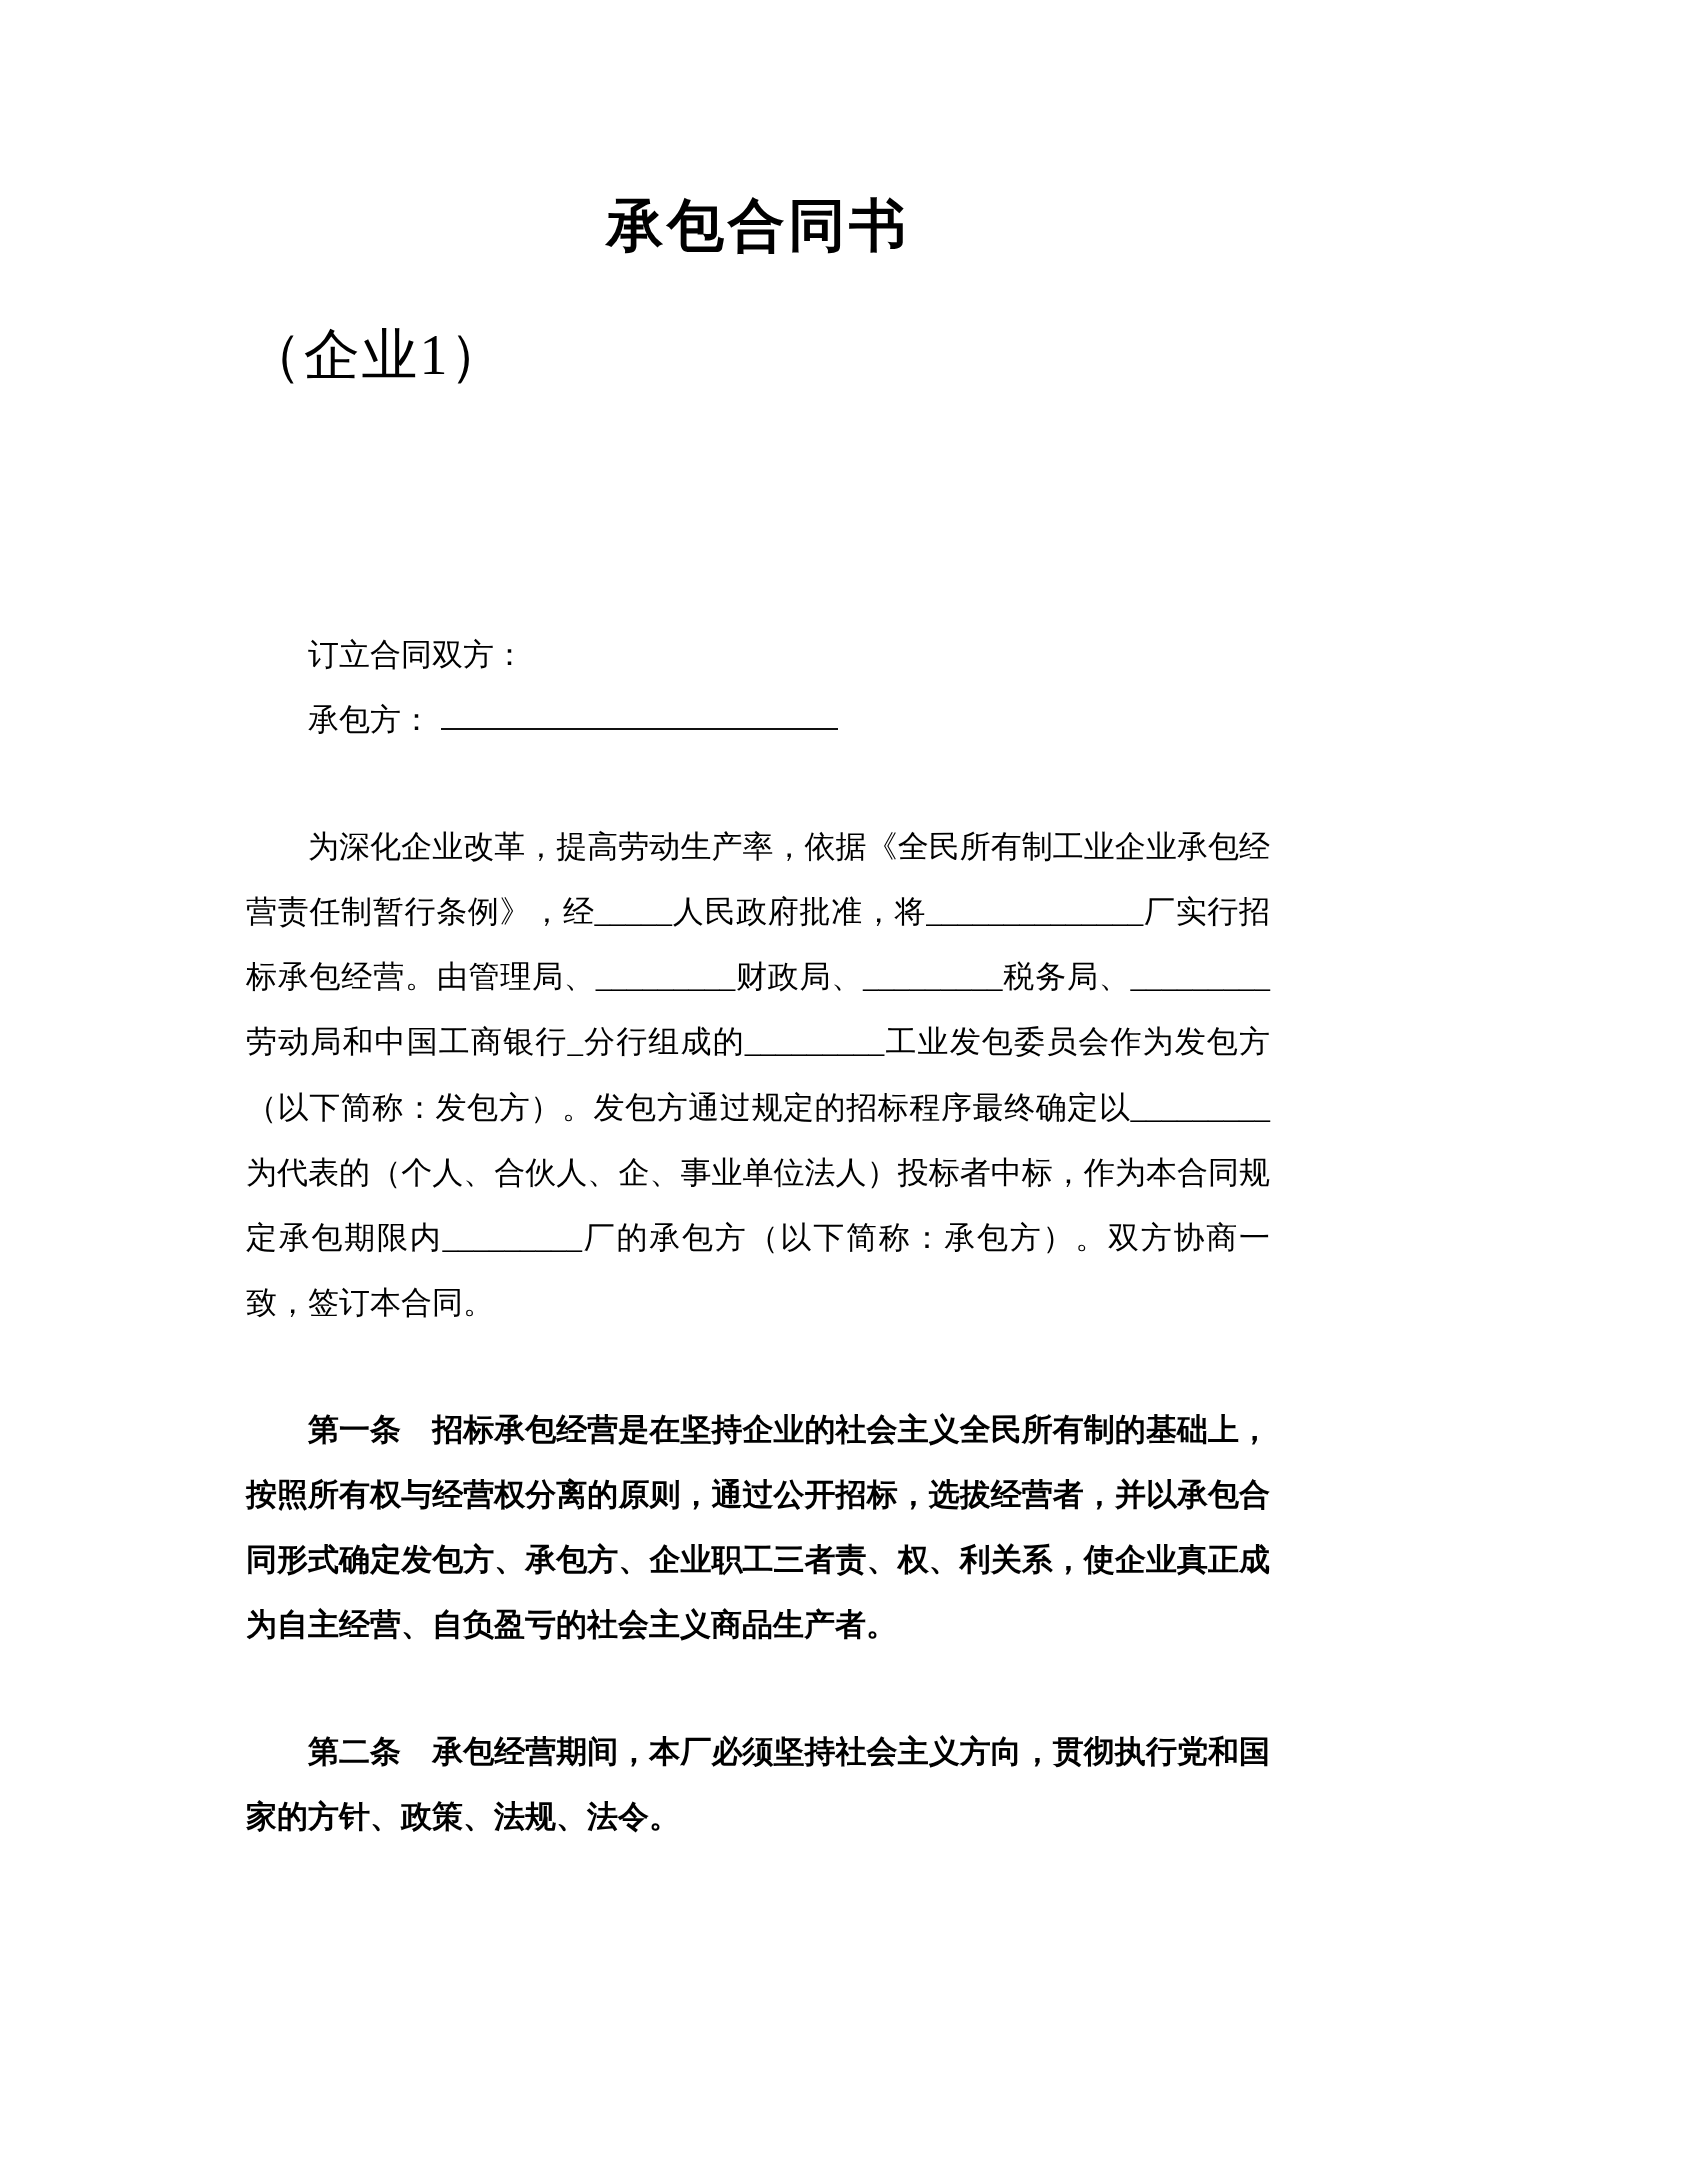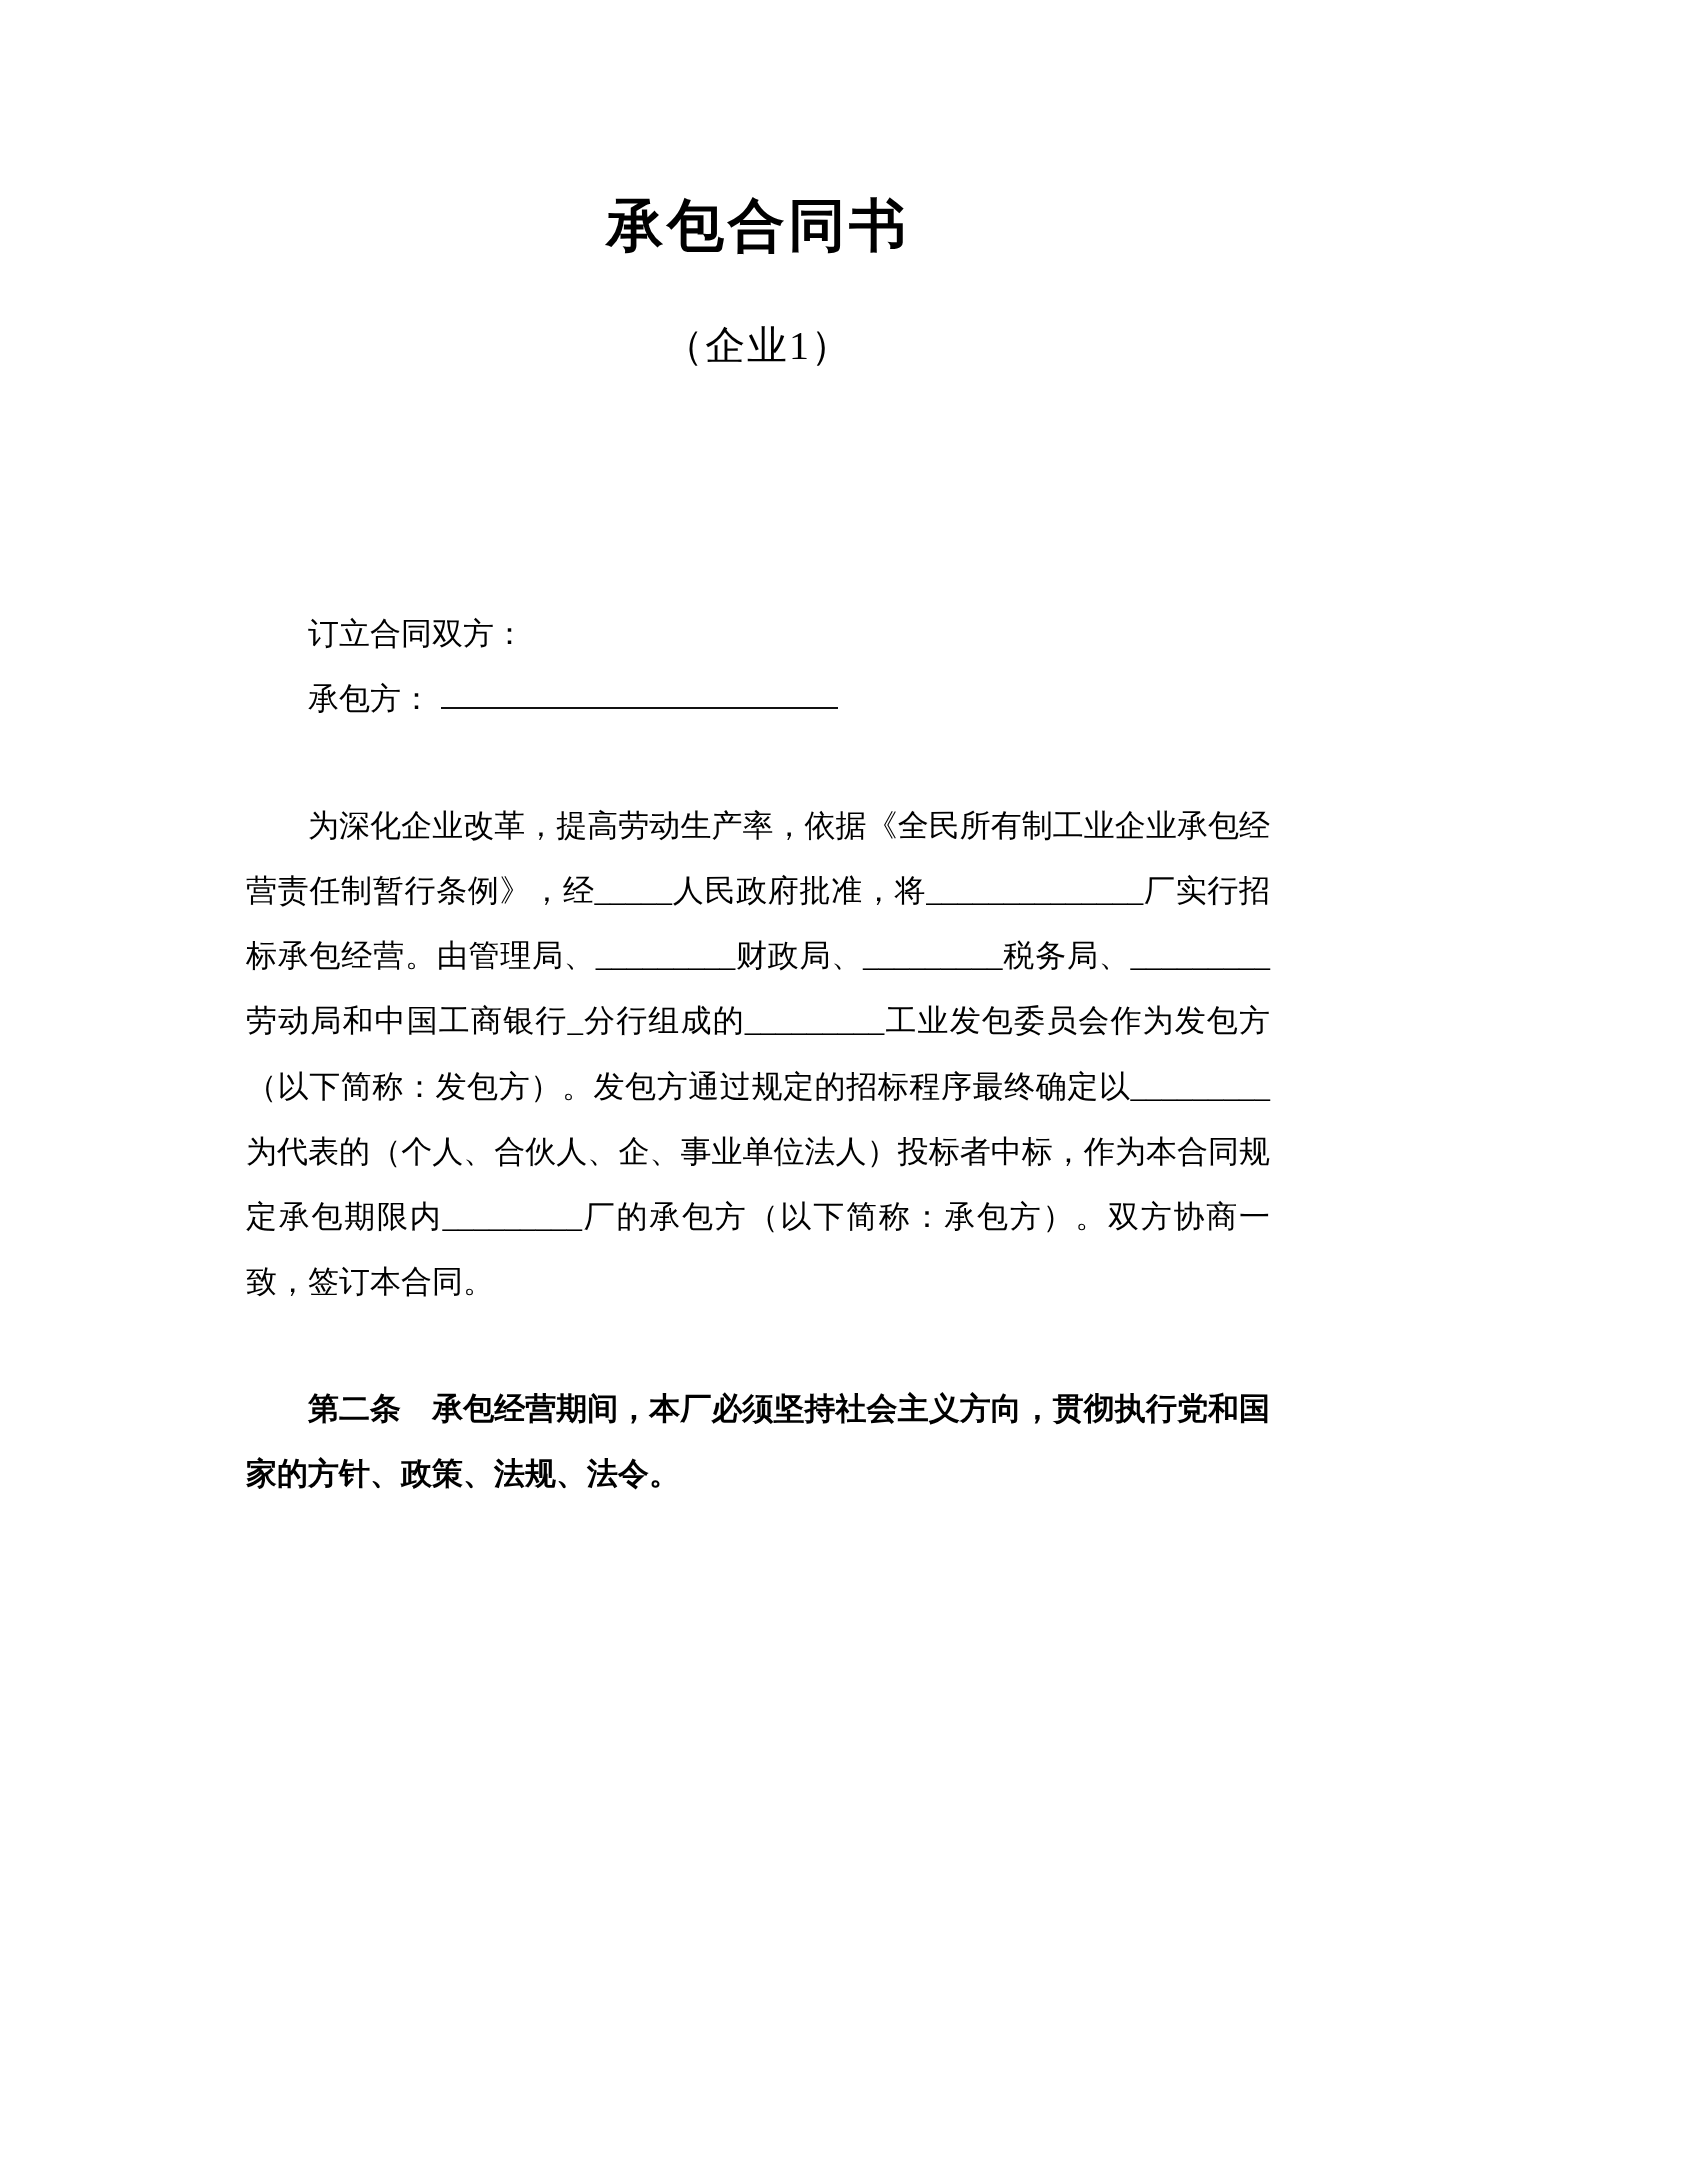--- a/index.html
+++ b/index.html
@@ -24,22 +24,22 @@
   .doc-title {
     margin: 0;
     text-align: center;
     font-family: "Liberation Sans", "DejaVu Sans", sans-serif;
     font-weight: 700;
     font-size: 57px;
     letter-spacing: 3.7px;
   }
   .doc-subtitle {
     margin-top: 53px;
-    text-align: center;
-    font-size: 40px;
+    text-align: left;
+    font-size: 56px;
     letter-spacing: 1.8px;
   }
   .parties-block {
     margin-top: 228px;
   }
   .line {
     margin: 0;
     font-size: 31px;
     line-height: 2.1;
     text-indent: 2em;
@@ -80,17 +80,18 @@
   <div class="parties-block">
     <p class="line">订立合同双方：</p>
     <p class="line">
       <span>承包方：</span><span class="blank"></span>
     </p>
   </div>
 
   <p class="para">为深化企业改革，提高劳动生产率，依据《全民所有制工业企业承包经营责任制暂行条例》，经_____人民政府批准，将______________厂实行招标承包经营。由管理局、_________财政局、_________税务局、_________劳动局和中国工商银行_分行组成的_________工业发包委员会作为发包方（以下简称：发包方）。发包方通过规定的招标程序最终确定以_________为代表的（个人、合伙人、企、事业单位法人）投标者中标，作为本合同规定承包期限内_________厂的承包方（以下简称：承包方）。双方协商一致，签订本合同。</p>
 
 
+  <p class="para heiti">第一条　招标承包经营是在坚持企业的社会主义全民所有制的基础上，按照所有权与经营权分离的原则，通过公开招标，选拔经营者，并以承包合同形式确定发包方、承包方、企业职工三者责、权、利关系，使企业真正成为自主经营、自负盈亏的社会主义商品生产者。</p>
 
   <p class="para heiti">第二条　承包经营期间，本厂必须坚持社会主义方向，贯彻执行党和国家的方针、政策、法规、法令。</p>
 
 </div>
 
 
 </body></html>

